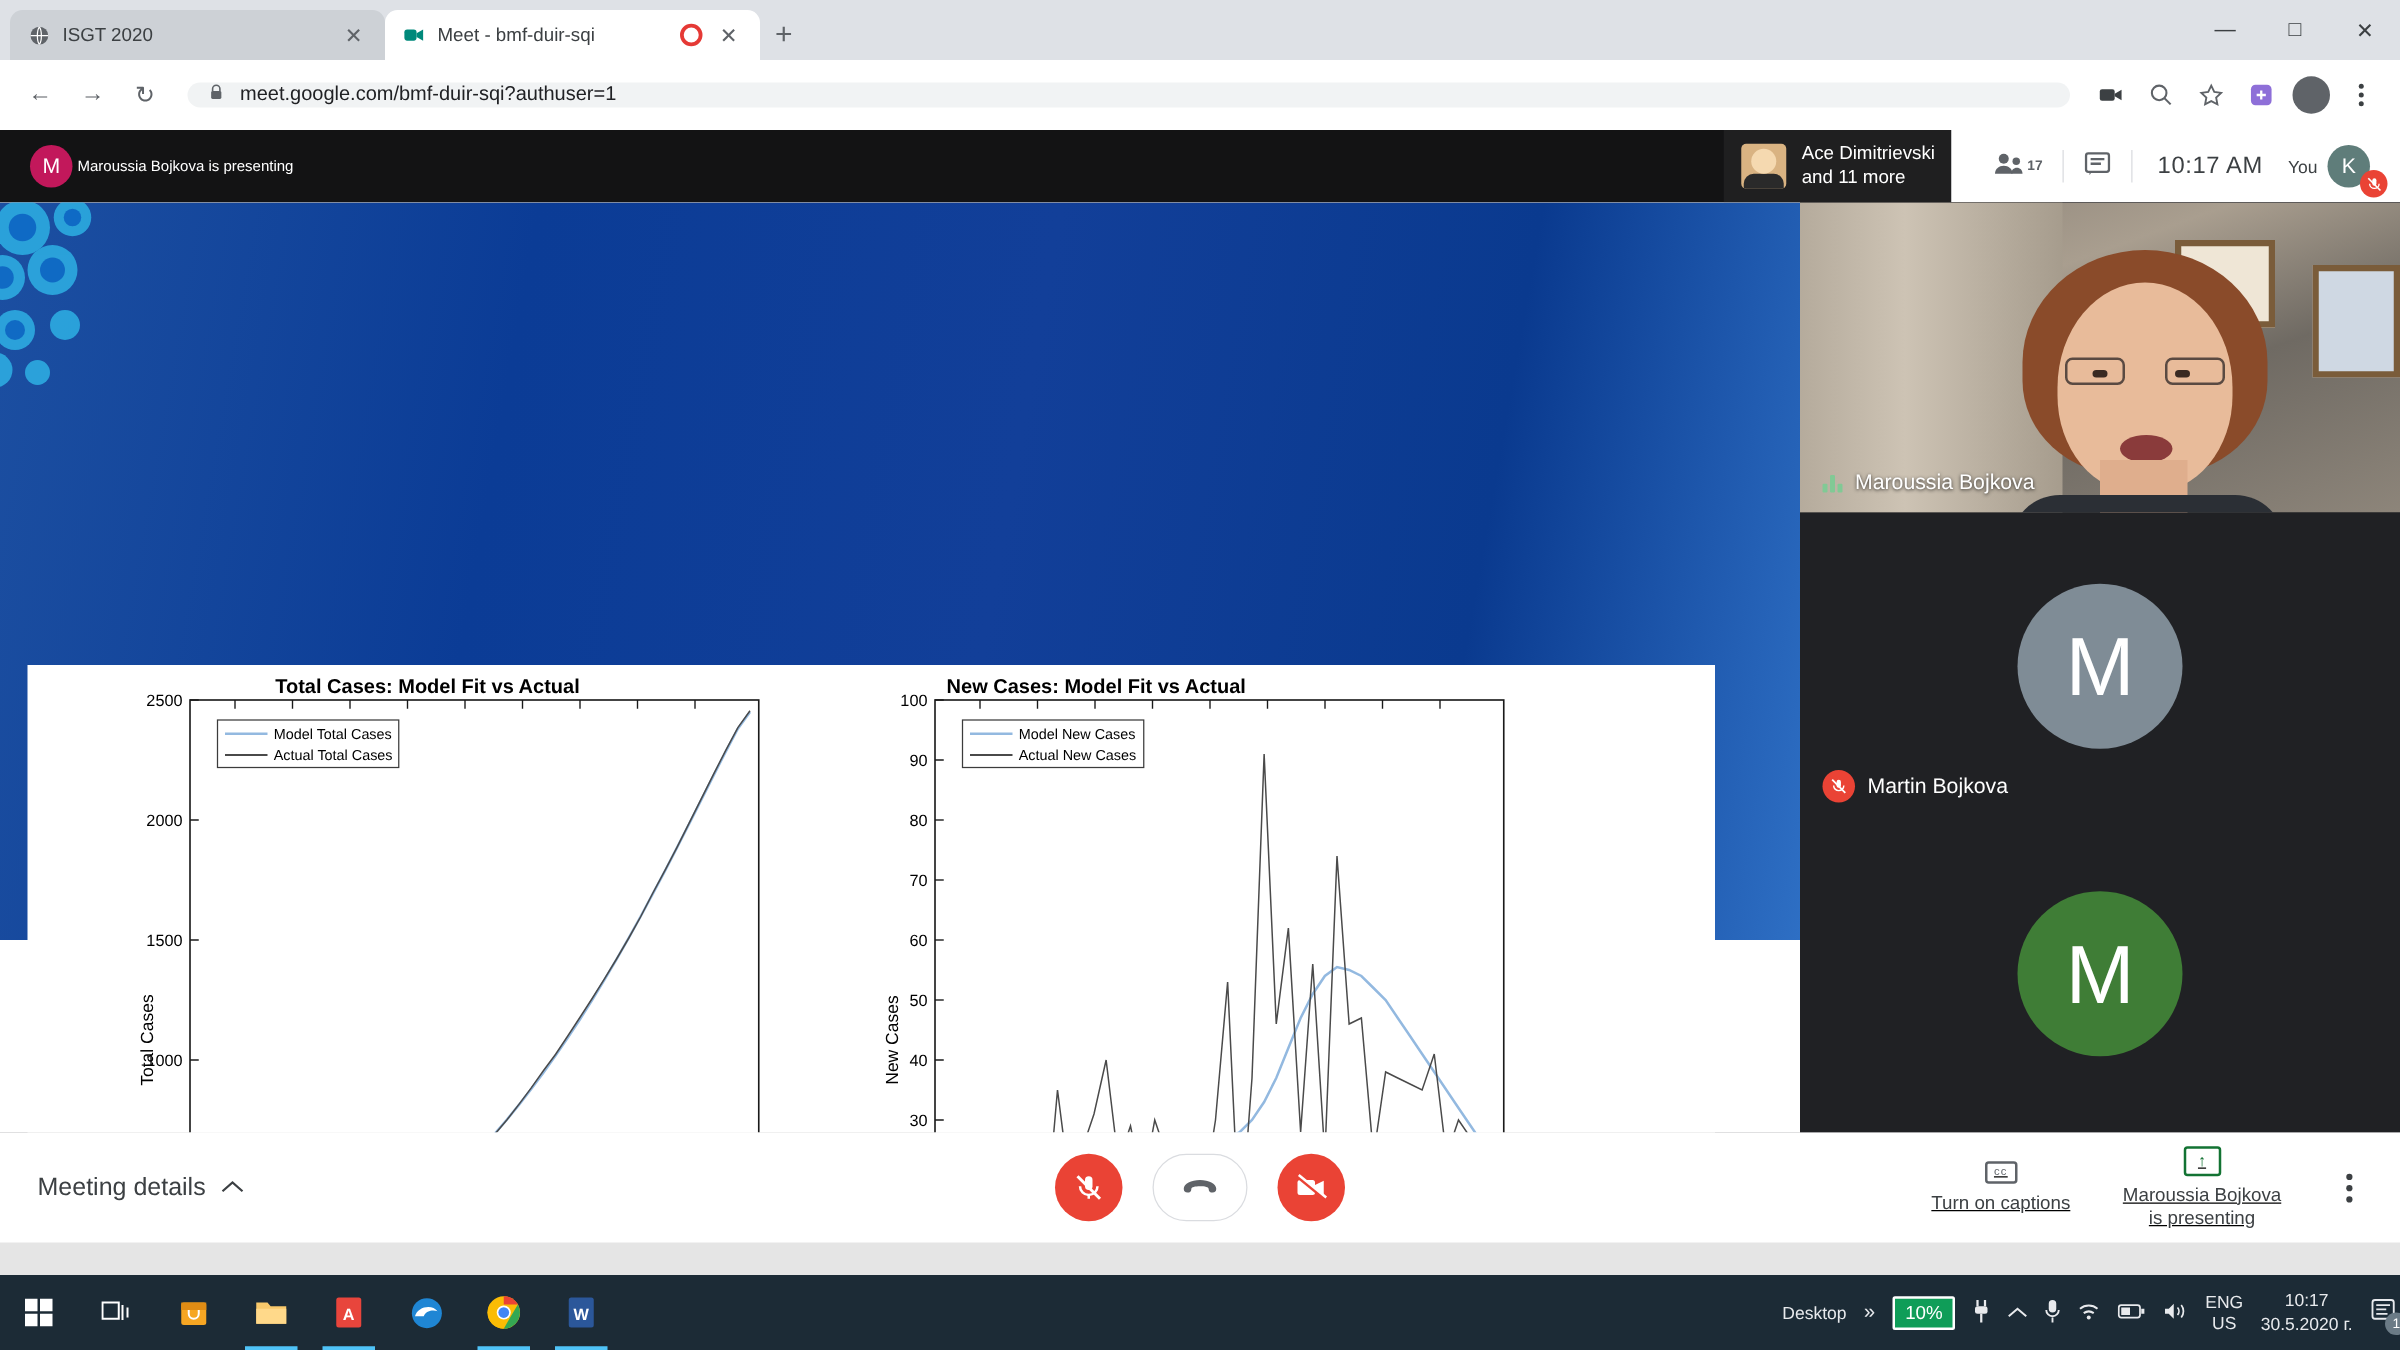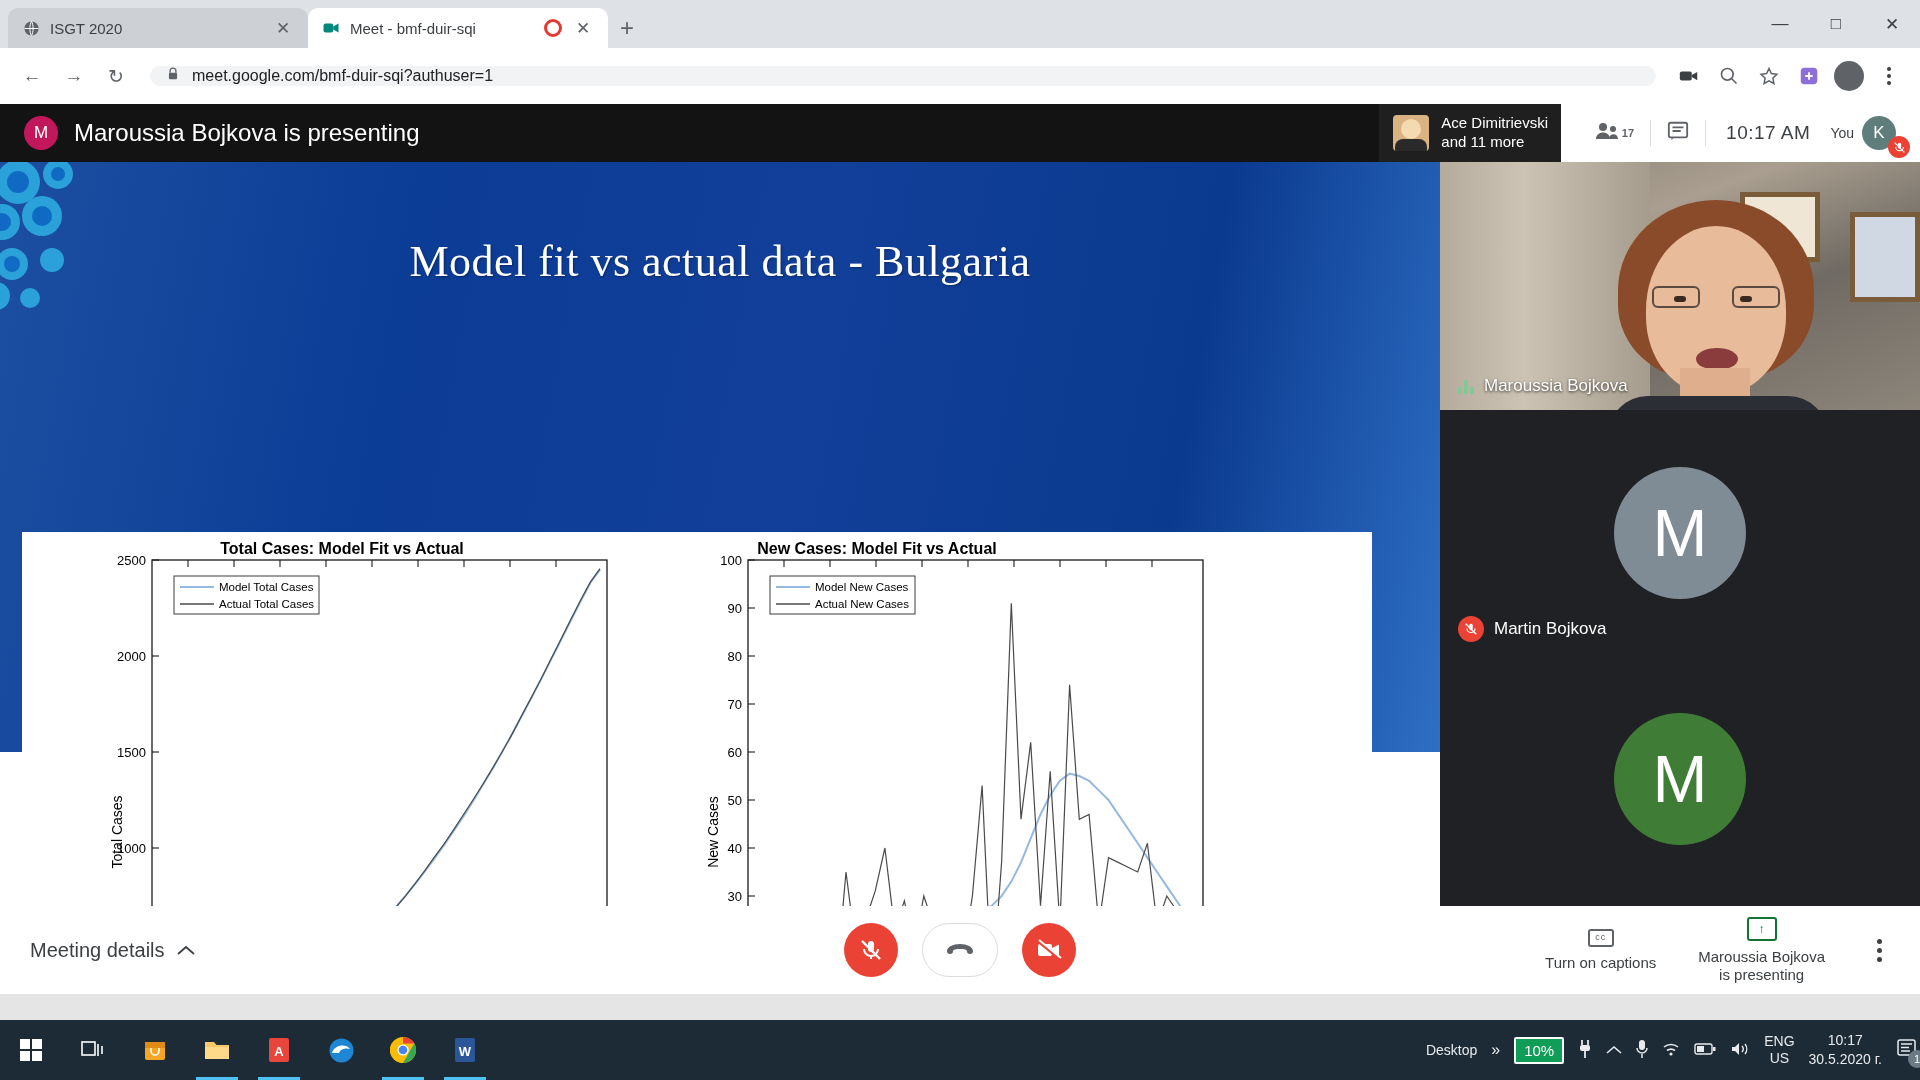--- a/index.html
+++ b/index.html
@@ -32,21 +32,21 @@
   .oi { width:34px;height:34px;display:flex;align-items:center;justify-content:center;
         color:#5f6368;cursor:pointer;}
   .avatar-circ { width:30px;height:30px;border-radius:50%;background:#5f6368;display:flex;
         align-items:center;justify-content:center;color:#fff;font-size:15px;}
 
   
   .meet-header { height:58px; background:#131314; display:flex; align-items:center;
                  padding-left:24px; position:relative;}
   .present-badge { width:34px;height:34px;border-radius:50%;background:#c2185b;color:#fff;
         display:flex;align-items:center;justify-content:center;font-size:17px;}
-  .present-text { color:#fff; font-size:24px; margin-left:16px;}
+  .present-text { color:#fff; font-size:12px; margin-left:4px;}
   .spk-chip { position:absolute; right:352px; top:0; height:58px; background:#1f1f20;
         display:flex; align-items:center; gap:12px; padding:0 20px 0 14px;}
   .spk-av { width:36px;height:36px;border-radius:4px;background:#d9b382;position:relative;overflow:hidden;}
   .spk-av::after{content:"";position:absolute;left:8px;top:4px;width:20px;height:20px;
         border-radius:50%;background:#f5d9b0;}
   .spk-av::before{content:"";position:absolute;left:2px;top:24px;width:32px;height:14px;
         border-radius:8px 8px 0 0;background:#2a2a2a;}
   .spk-name { color:#fff; font-size:15px; line-height:1.25;}
   .hdr-right { position:absolute; right:0; top:0; height:58px; background:#fff;
         display:flex; align-items:center; gap:0; padding:0 10px 0 18px; }
@@ -115,21 +115,21 @@
   
   .bottombar { height:88px; background:#fff; display:flex; align-items:center; position:relative;}
   .md { display:flex; align-items:center; gap:12px; margin-left:30px; font-size:20px; color:#3c4043;
         cursor:pointer;}
   .center-ctrls { position:absolute; left:50%; transform:translateX(-50%); display:flex; gap:24px;}
   .rbtn { width:54px;height:54px;border-radius:50%;display:flex;align-items:center;justify-content:center;
         cursor:pointer;}
   .rbtn.red { background:#ea4335; }
   .rbtn.hang { background:#ea4335; width:76px; border-radius:27px;}
   .rbtn.outline { border:1px solid #dadce0; background:#fff;}
-  .right-ctrls { margin-left:auto; display:flex; align-items:center; gap:42px; padding-right:28px;}
+  .right-ctrls { margin-left:auto; display:flex; align-items:center; gap:42px; padding-right:28px;text-decoration:underline;}
   .rc { display:flex; flex-direction:column; align-items:center; gap:7px; font-size:15px;
         color:#3c4043; cursor:pointer; line-height:1.2; text-align:center;}
   .cc-icon { width:26px;height:18px;border:2px solid #5f6368;border-radius:3px;
         display:flex;align-items:center;justify-content:center;font-size:9px;letter-spacing:1px;color:#5f6368;}
   .present-icon { width:30px;height:24px;border:2px solid #137333;border-radius:3px;
         display:flex;align-items:center;justify-content:center;color:#137333;font-size:13px;}
   .kebab { display:flex;flex-direction:column;gap:4px;padding:10px;cursor:pointer;}
   .kebab i { width:5px;height:5px;border-radius:50%;background:#3c4043;display:block;}
 
   
@@ -297,21 +297,20 @@
               <circle cx="40" cy="142" r="10"></circle>
           </g>
           <g fill="#0d67c4" opacity="0.9">
             <circle cx="28" cy="26" r="11"></circle>
               <circle cx="52" cy="60" r="10"></circle>
             <circle cx="12" cy="66" r="9"></circle>
               <circle cx="22" cy="108" r="8"></circle>
             <circle cx="68" cy="18" r="7"></circle>
           </g>
         </svg>
-        <div class="slide-title">Model fit vs actual data - Bulgaria</div>
       </div>
 
       <div class="chart-canvas">
         <svg width="1350" height="560" viewBox="0 0 1350 560">
 
           <g>
             <text x="320" y="22" text-anchor="middle" font-size="16" font-weight="bold" font-family="Liberation Sans, sans-serif">Total Cases: Model Fit vs Actual</text>
             <rect x="130" y="28" width="455" height="480" fill="#fff" stroke="#1a1a1a" stroke-width="1.3"></rect>
 
             <g font-size="13" font-family="Liberation Sans, sans-serif" fill="#000" text-anchor="end">

